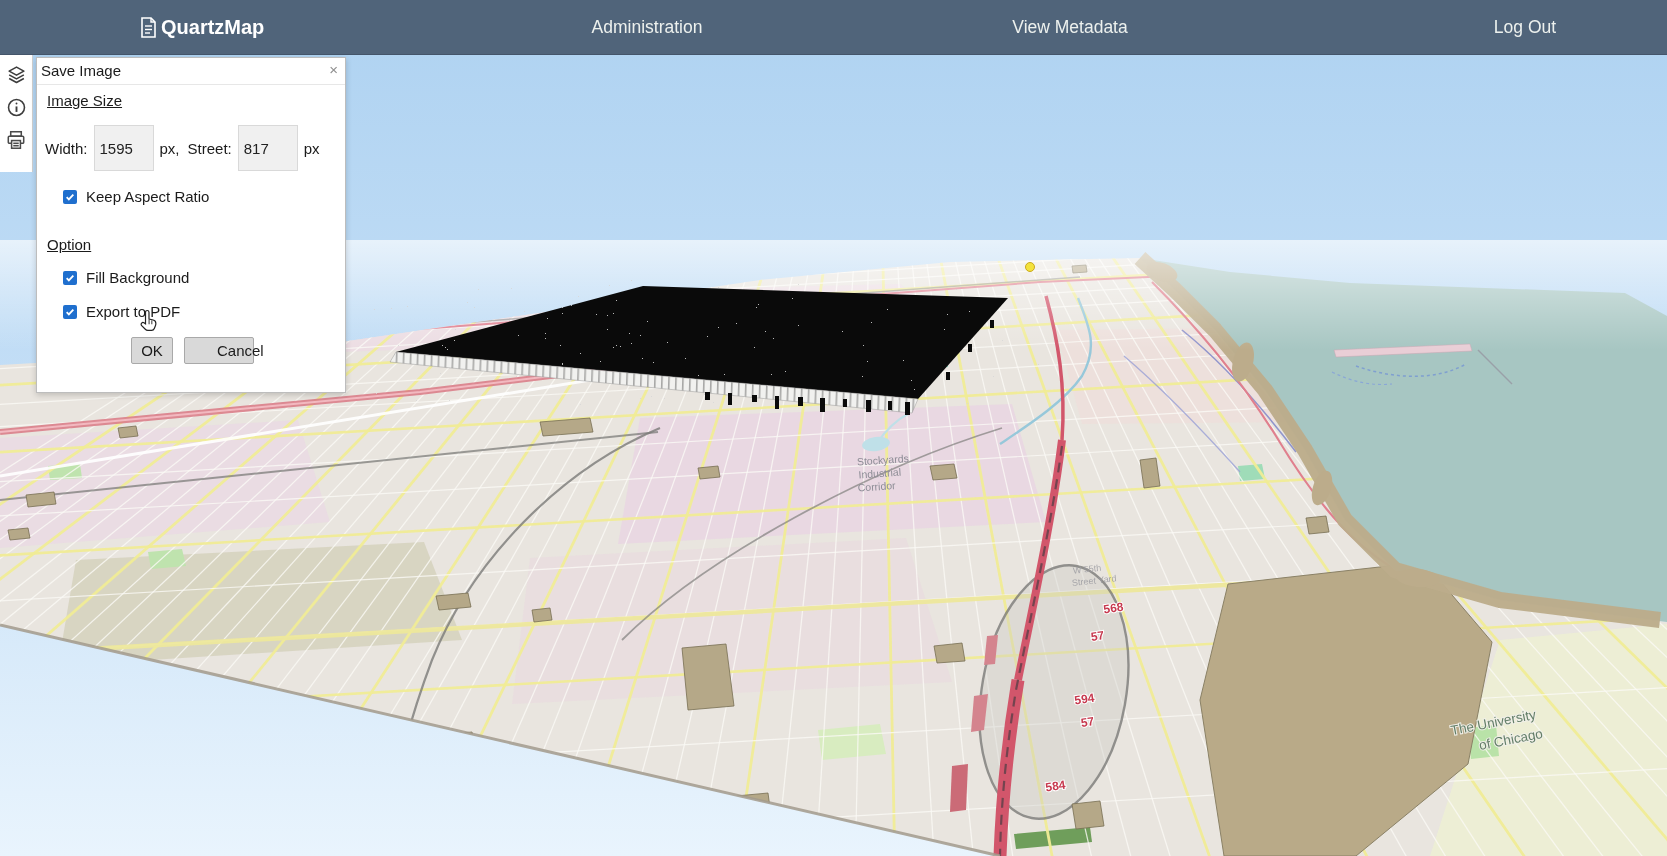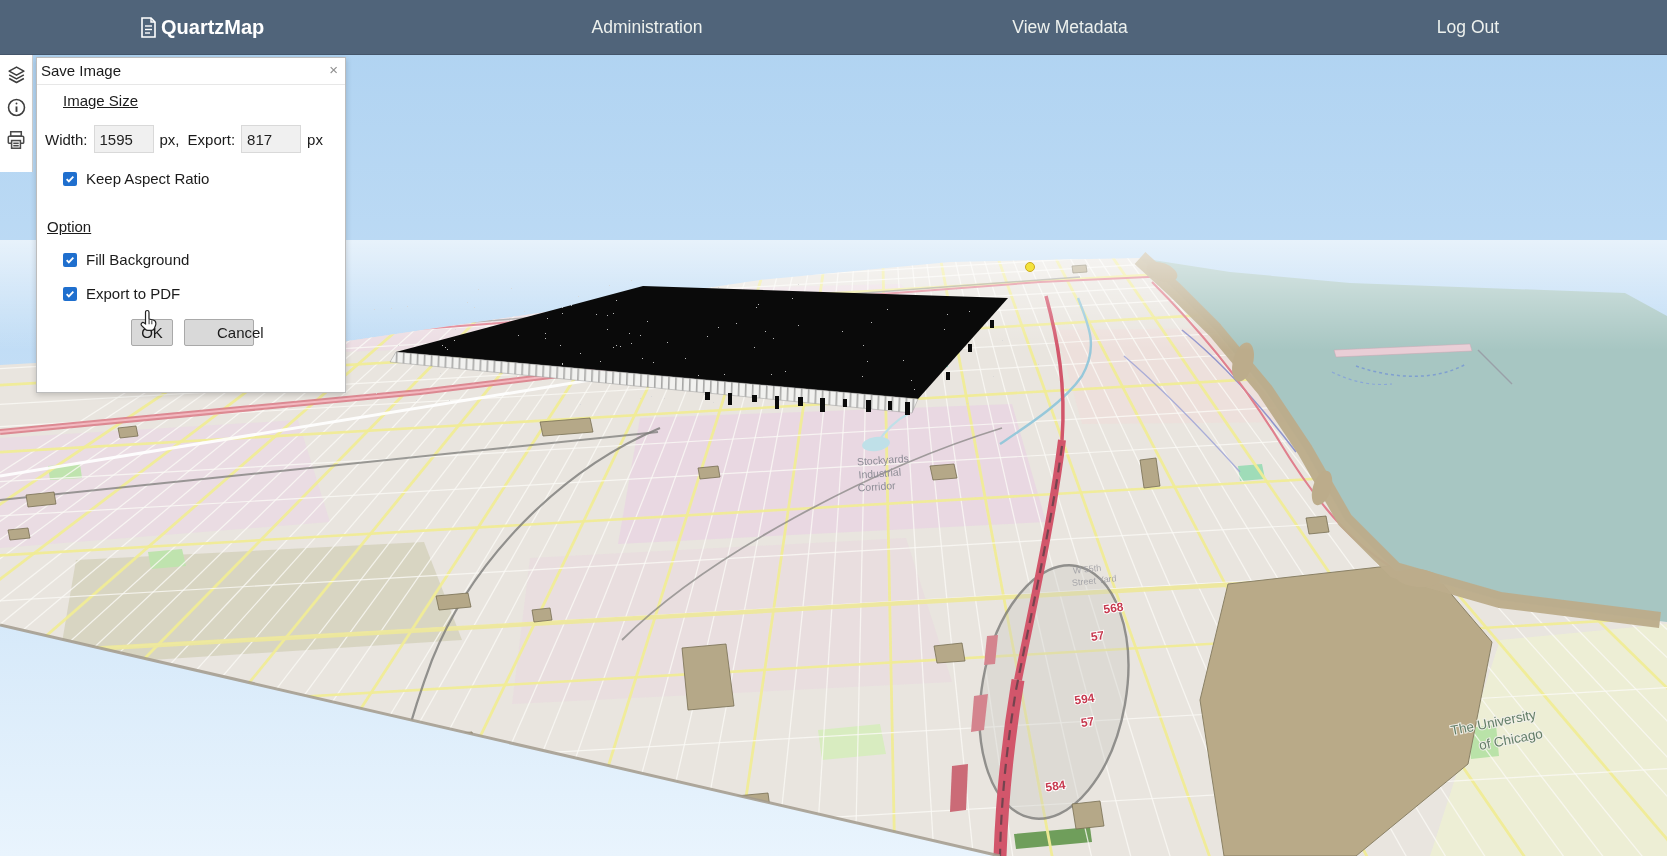--- a/index.html
+++ b/index.html
@@ -20,26 +20,26 @@
            align-items:center;padding-top:8px;gap:9px;box-sizing:border-box;}
   .toolbtn{width:24px;height:24px;display:flex;align-items:center;justify-content:center;
            cursor:pointer;background:none;border:none;padding:0;}
 
   
   .dialog{position:absolute;left:36px;top:57px;width:310px;height:336px;background:#ffffff;
           border:1px solid #bdbdbd;box-shadow:0 2px 6px rgba(0,0,0,.18);z-index:25;
           font-size:15px;color:#1b1b1b;box-sizing:border-box;}
   .dlg-title{position:relative;padding:4px 8px 5px 4px;border-bottom:1px solid #e7e7e7;}
   .dlg-close{position:absolute;right:7px;top:3px;color:#8f8f8f;font-size:15px;cursor:pointer;}
-  .sect{margin:7px 0 0 26px;text-decoration:underline;display:inline-block;}
+  .sect{margin:7px 0 0 10px;text-decoration:underline;display:inline-block;}
   .sect2{margin:31px 0 0 10px;text-decoration:underline;display:inline-block;}
   .szrow{margin:16px 0 0 8px;display:flex;align-items:center;white-space:nowrap;}
   .numin{width:48px;height:22px;background:#f0f0f0;border:1px solid #d9d9d9;
          font-family:"Liberation Sans",sans-serif;font-size:15px;color:#222;
-         padding:2px 5px;margin:0 6px;}
+         padding:11px 5px;margin:0 6px;}
   .unit{margin-right:8px;}
   .cbrow{margin:17px 0 0 26px;display:flex;align-items:center;}
   .cb{width:14px;height:14px;border-radius:2px;display:inline-flex;align-items:center;
       justify-content:center;cursor:pointer;flex:0 0 14px;}
   .cb svg{display:block;}
   .cblabel{margin-left:9px;}
   .btnrow{margin:17px 0 0 94px;display:flex;gap:11px;}
   .btn{height:27px;background:#d9d9d9;border:1px solid #a9a9a9;border-radius:2px;
        font-family:"Liberation Sans",sans-serif;font-size:15px;color:#1b1b1b;cursor:pointer;}
   .btn-ok{width:42px;}
@@ -331,21 +331,21 @@
       <path d="M2 1 h9 l4 4 v15 h-13 z" fill="none" stroke="#ffffff" stroke-width="1.6"></path>
       <path d="M11 1 v4 h4" fill="none" stroke="#ffffff" stroke-width="1.4"></path>
       <line x1="5" y1="9" x2="12" y2="9" stroke="#ffffff" stroke-width="1.4"></line>
       <line x1="5" y1="12.5" x2="12" y2="12.5" stroke="#ffffff" stroke-width="1.4"></line>
       <line x1="5" y1="16" x2="10" y2="16" stroke="#ffffff" stroke-width="1.4"></line>
     </svg>
     <span>QuartzMap</span>
   </div>
   <span class="nav-item" style="left:647px">Administration</span>
   <span class="nav-item" style="left:1070px">View Metadata</span>
-  <span class="nav-item" style="left:1468px">Log Out</span>
+  <span class="nav-item" style="left:1525px">Log Out</span>
 </div>
 
 <div class="toolbar">
   <button class="toolbtn">
     <svg width="21" height="21" viewBox="0 0 20 20" fill="none" stroke="#3d3d3d" stroke-width="1.5" stroke-linejoin="round">
       <path d="M10 3 L17 6.8 10 10.6 3 6.8 Z"></path>
       <path d="M3 10.4 L10 14.2 17 10.4"></path>
       <path d="M3 13.8 L10 17.6 17 13.8"></path>
     </svg>
   </button>
@@ -372,21 +372,21 @@
     <span>Save Image</span>
     <span class="dlg-close">×</span>
   </div>
 
   <div class="sect">Image Size</div>
 
   <div class="szrow">
     <span>Width:</span>
     <input class="numin" type="text" value="1595" style="">
     <span class="unit">px,</span>
-    <span>Export:</span>
+    <span>Street:</span>
     <input class="numin" type="text" value="817" style="">
     <span>px</span>
   </div>
 
   <div class="cbrow">
     <span class="cb" style="background:#1f6fce" role="checkbox" aria-checked="true">
       <svg width="10" height="10" viewBox="0 0 12 12">
         <path d="M2 6.2 L4.6 8.8 L10 3.2" stroke="#ffffff" stroke-width="2.2" fill="none"></path>
       </svg>
     </span>

